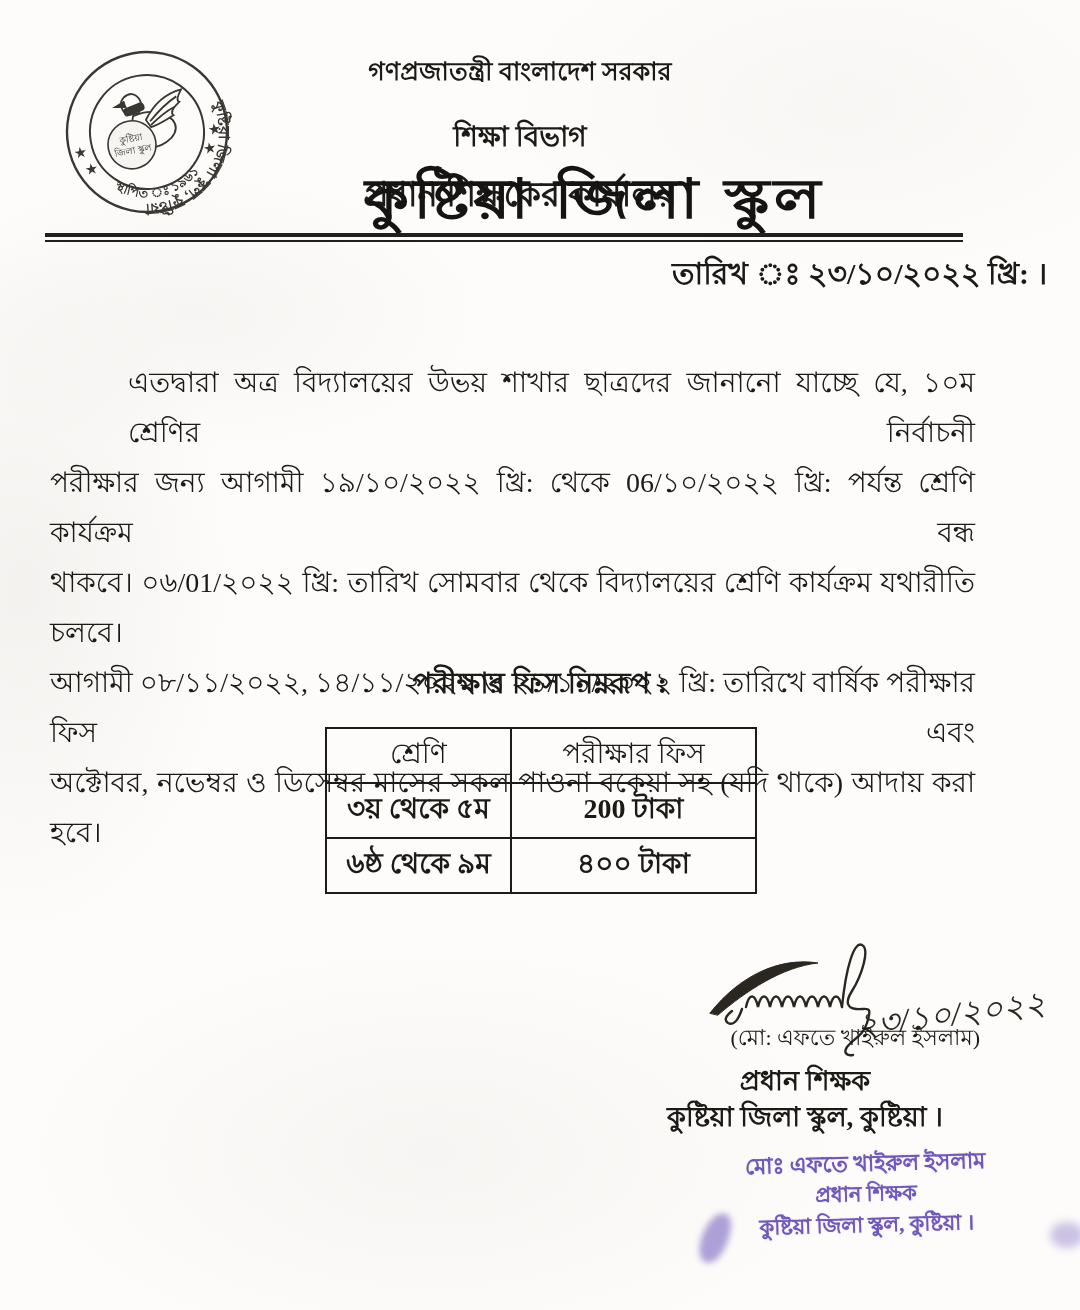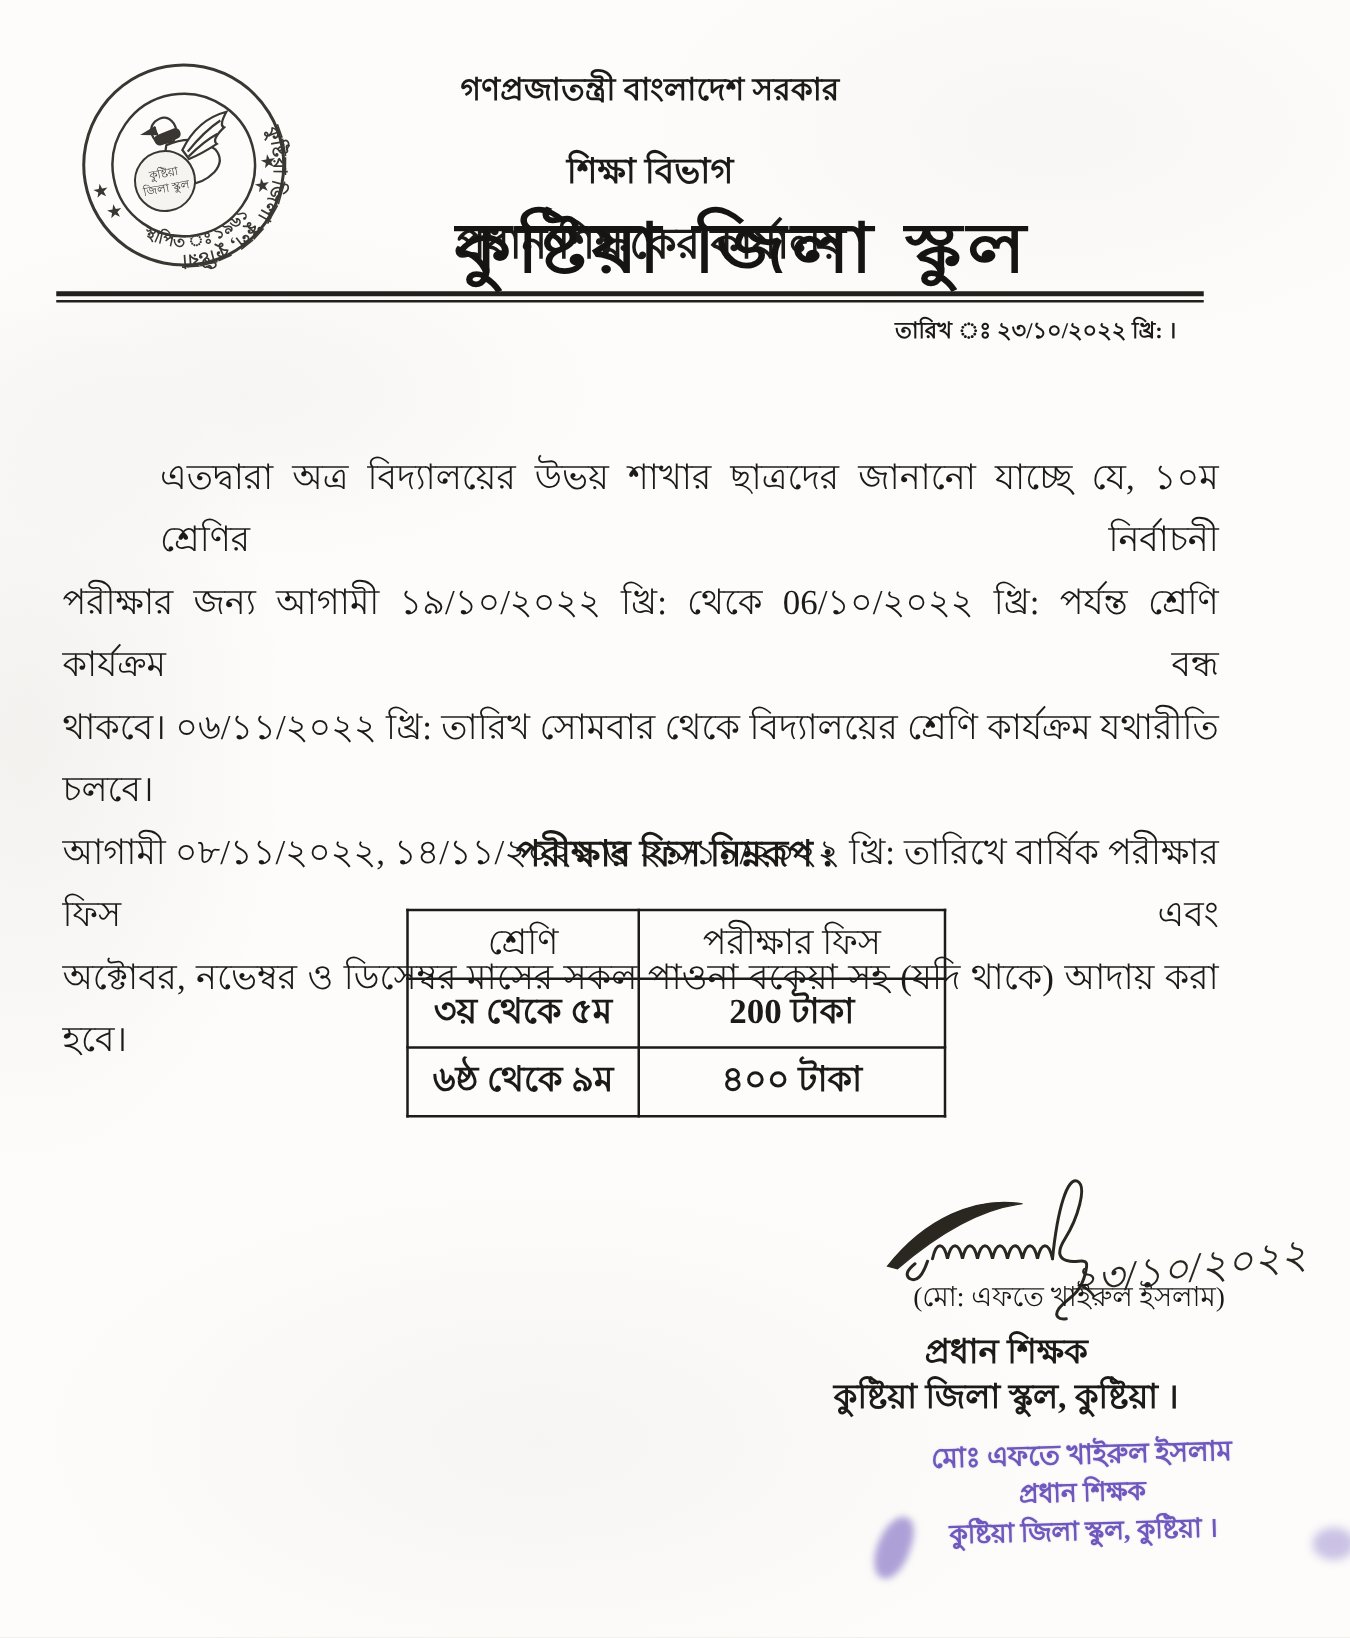--- a/index.html
+++ b/index.html
@@ -25,21 +25,21 @@
   .school-title{
     position:absolute;left:215px;top:152px;width:760px;text-align:center;
     font-family:"Liberation Sans","DejaVu Sans",sans-serif;
     font-size:60px;font-weight:800;letter-spacing:4px;
     transform:scale(1.05,.92);transform-origin:center;
     color:#161412;white-space:nowrap;
   }
   .rule{position:absolute;left:45px;top:233px;width:918px;height:10px;}
   .rule .r1{height:4px;background:#22201d;}
   .rule .r2{height:2px;background:#22201d;margin-top:3px;}
-  .date-line{position:absolute;left:716px;top:250px;font-size:18px;font-weight:600;text-align:center;}
+  .date-line{position:absolute;left:672px;top:250px;font-size:30px;font-weight:600;text-align:center;}
   
   .seal{position:absolute;left:52px;top:42px;width:190px;height:180px;transform:rotate(-10deg);}
   .seal svg{width:100%;height:100%;}
   .seal text{fill:#3a3733;}
   
   .body-par{position:absolute;left:50px;top:358px;width:925px;font-size:28px;line-height:50px;}
   .body-par .ln{text-align:justify;}
   .body-par .ln.j{text-align-last:justify;}
   .body-par .ln.first{padding-left:78px;}
   
@@ -128,21 +128,21 @@
   <div class="rule">
     <div class="r1"></div>
       <div class="r2"></div>
   </div>
 
   <div class="date-line">তারিখ ঃ ২৩/১০/২০২২ খ্রি: ।</div>
 
   <div class="body-par">
     <div class="ln j first">এতদ্বারা অত্র বিদ্যালয়ের উভয় শাখার ছাত্রদের জানানো যাচ্ছে যে, ১০ম শ্রেণির নির্বাচনী</div>
     <div class="ln j">পরীক্ষার জন্য আগামী ১৯/১০/২০২২ খ্রি: থেকে  06/১০/২০২২ খ্রি: পর্যন্ত শ্রেণি কার্যক্রম বন্ধ</div>
-    <div class="ln j">থাকবে। ০৬/১১/২০২২ খ্রি: তারিখ সোমবার থেকে বিদ্যালয়ের শ্রেণি কার্যক্রম যথারীতি চলবে।</div>
+    <div class="ln j">থাকবে। ০৬/01/২০২২ খ্রি: তারিখ সোমবার থেকে বিদ্যালয়ের শ্রেণি কার্যক্রম যথারীতি চলবে।</div>
     <div class="ln j">আগামী ০৮/১১/২০২২,  ১৪/১১/২০২২ ও ২১/১১/২০২২ খ্রি: তারিখে বার্ষিক পরীক্ষার ফিস এবং</div>
     <div class="ln">অক্টোবর, নভেম্বর ও ডিসেম্বর মাসের সকল পাওনা বকেয়া সহ (যদি থাকে) আদায় করা হবে।</div>
   </div>
 
   <div class="fees-heading">পরীক্ষার ফিস নিম্নরূপ :</div>
 
   <table class="fees">
     <tbody>
         <tr>
       <th>শ্রেণি</th>

